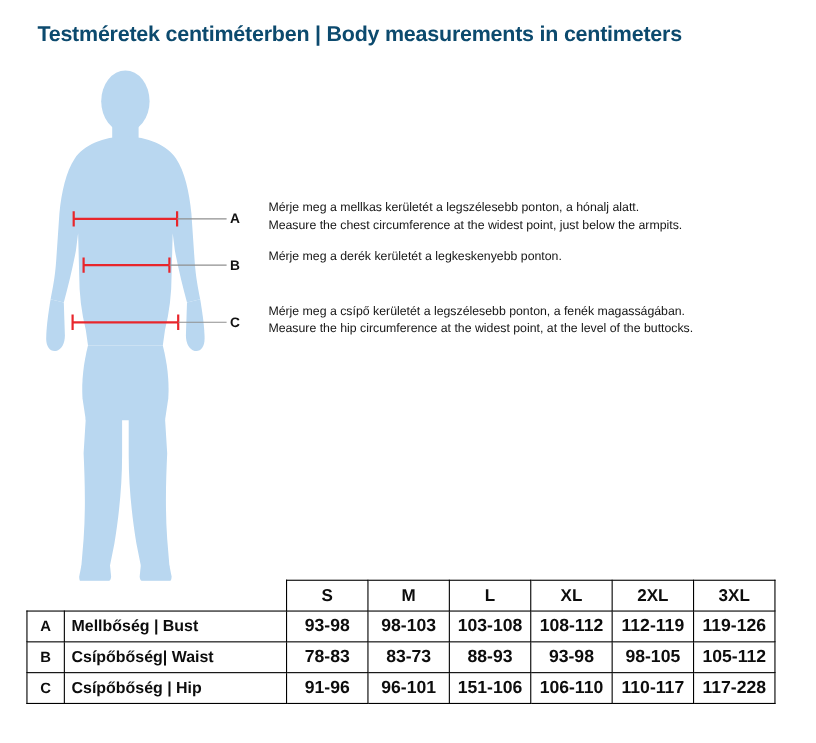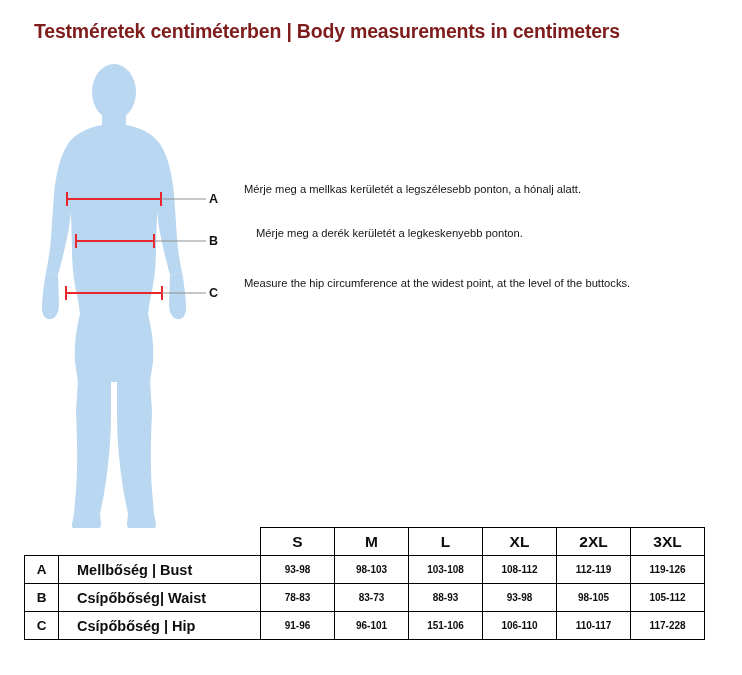--- a/index.html
+++ b/index.html
@@ -16,21 +16,21 @@
     overflow: hidden;
   }
 
   .title {
     position: absolute;
     left: 34px;
     top: 20px;
     font-size: 19.5px;
     font-weight: bold;
     letter-spacing: -0.2px;
-    color: #7f1d1d;
+    color: #0c4a6e;
     white-space: nowrap;
     text-align: right;
   }
 
   
   .figure {
     position: absolute;
     left: 14px;
     top: 62px;
     width: 200px;
@@ -51,21 +51,21 @@
     left: 244px;
     font-size: 11.2px;
     line-height: 15.5px;
     color: #141414;
     white-space: nowrap;
   }
   .callout .hu { display: block; }
   .callout .en { display: block; }
 
   .c-a { top: 182px; }
-  .c-b { top: 226px; margin-left: 12px; }
+  .c-b { top: 226px; }
   .c-c { top: 276px; }
 
   .letter {
     position: absolute;
     font-size: 12.5px;
     font-weight: bold;
     color: #111111;
   }
   .l-a { left: 209px; top: 192px; }
   .l-b { left: 209px; top: 234px; }
@@ -96,27 +96,27 @@
     background: #ffffff;
   }
   .size-table td.row-letter {
     width: 34px;
     font-size: 13.5px;
     font-weight: bold;
   }
   .size-table td.row-name {
     width: 202px;
     text-align: left;
-    padding-left: 18px;
+    padding-left: 6px;
     font-size: 14.5px;
     font-weight: bold;
   }
   .size-table td.val {
     width: 74px;
-    font-size: 10px;
+    font-size: 16px;
     font-weight: bold;
   }
 </style>
 </head>
 <body>
 
 <div class="title">Testméretek centiméterben | Body measurements in centimeters</div>
 
 <svg class="figure" viewBox="0 0 200 470" xmlns="http://www.w3.org/2000/svg">
   <g fill="#b9d7f0">
@@ -193,25 +193,27 @@
   </g>
   <line x1="148" y1="231" x2="192" y2="231" stroke="#8f8f8f" stroke-width="1"></line>
 </svg>
 
 <div class="letter l-a">A</div>
 <div class="letter l-b">B</div>
 <div class="letter l-c">C</div>
 
 <div class="callout c-a">
   <span class="hu">Mérje meg a mellkas kerületét a legszélesebb ponton, a hónalj alatt.</span>
+  <span class="en">Measure the chest circumference at the widest point, just below the armpits.</span>
 </div>
 <div class="callout c-b">
   <span class="hu">Mérje meg a derék kerületét a legkeskenyebb ponton.</span>
 </div>
 <div class="callout c-c">
+  <span class="hu">Mérje meg a csípő kerületét a legszélesebb ponton, a fenék magasságában.</span>
   <span class="en">Measure the hip circumference at the widest point, at the level of the buttocks.</span>
 </div>
 
 <table class="size-table">
   <thead>
     <tr>
       <th class="corner-blank"></th>
       <th class="corner-blank"></th>
       <th class="size-head val">S</th>
       <th class="size-head val">M</th>

